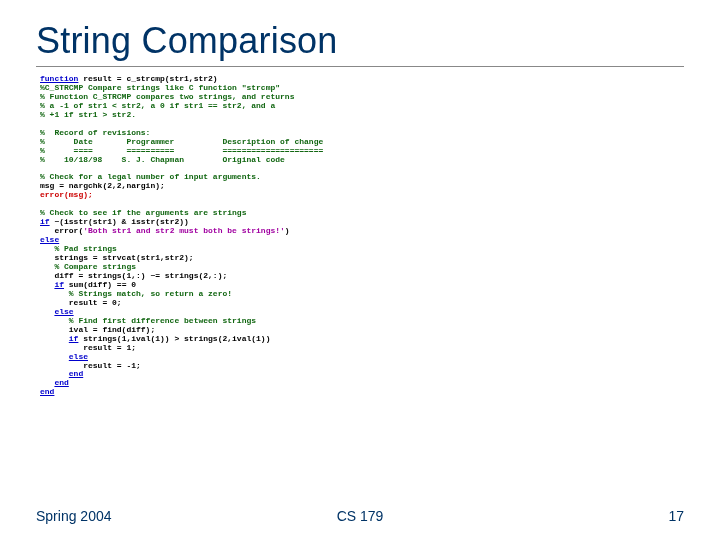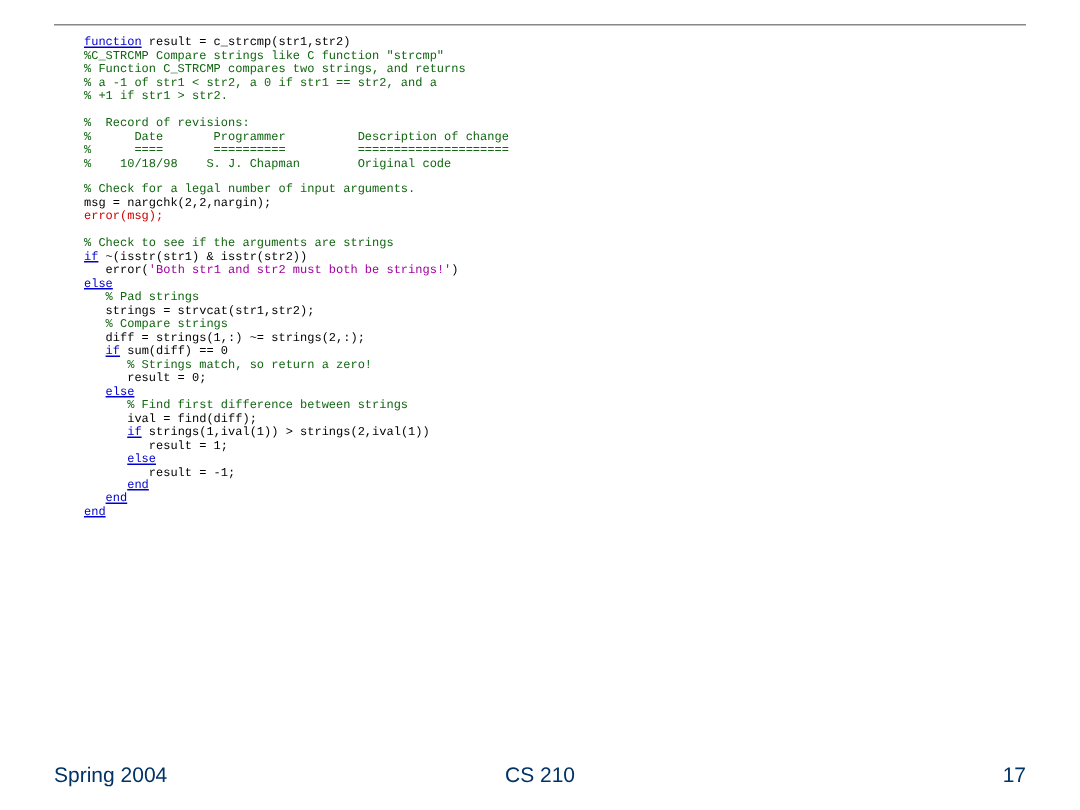--- a/index.html
+++ b/index.html
@@ -30,22 +30,22 @@
     border: none;
     border-top: 1px solid #888888;
     margin: 4px 0 8px 0;
   }
   .code {
     white-space: pre;
     font-family: "Courier New", Courier, monospace;
     font-size: 8px;
     line-height: 1.12;
     color: #000000;
-    font-weight: normal;
-    margin-left: 20px;
+    font-weight: bold;
+    margin-left: 4px;
   }
   .kw   { color: #0000cc; text-decoration: underline; }
   .cmt  { color: #116611; }
   .str  { color: #a000a0; }
   .err  { color: #cc0000; }
   .footer {
     position: absolute;
     bottom: 16px;
     left: 0;
     width: 720px;
@@ -61,20 +61,21 @@
   .footer .center {
     position: absolute;
     left: 50%;
     transform: translateX(-50%);
   }
 </style>
 </head>
 <body>
 
 <div class="slide">
+  <div class="title">String Comparison</div>
   <hr class="rule">
 
   <div class="code"><span class="kw">function</span><span> result = c_strcmp(str1,str2)</span>
 <span class="cmt">%C_STRCMP Compare strings like C function "strcmp"</span>
 <span class="cmt">% Function C_STRCMP compares two strings, and returns</span>
 <span class="cmt">% a -1 of str1 &lt; str2, a 0 if str1 == str2, and a</span>
 <span class="cmt">% +1 if str1 &gt; str2.</span>
 <span> </span>
 <span class="cmt">%  Record of revisions:</span>
 <span class="cmt">%      Date       Programmer          Description of change</span>
@@ -102,16 +103,16 @@
 <span>      </span><span class="kw">if</span><span> strings(1,ival(1)) &gt; strings(2,ival(1))</span>
 <span>         result = 1;</span>
 <span>      </span><span class="kw">else</span>
 <span>         result = -1;</span>
 <span>      </span><span class="kw">end</span>
 <span>   </span><span class="kw">end</span>
 <span class="kw">end</span></div>
 
   <div class="footer">
     <span>Spring 2004</span>
-    <span class="center">CS 210</span>
+    <span class="center">CS 179</span>
     <span>17</span>
   </div>
 </div>
 
 </body></html>

